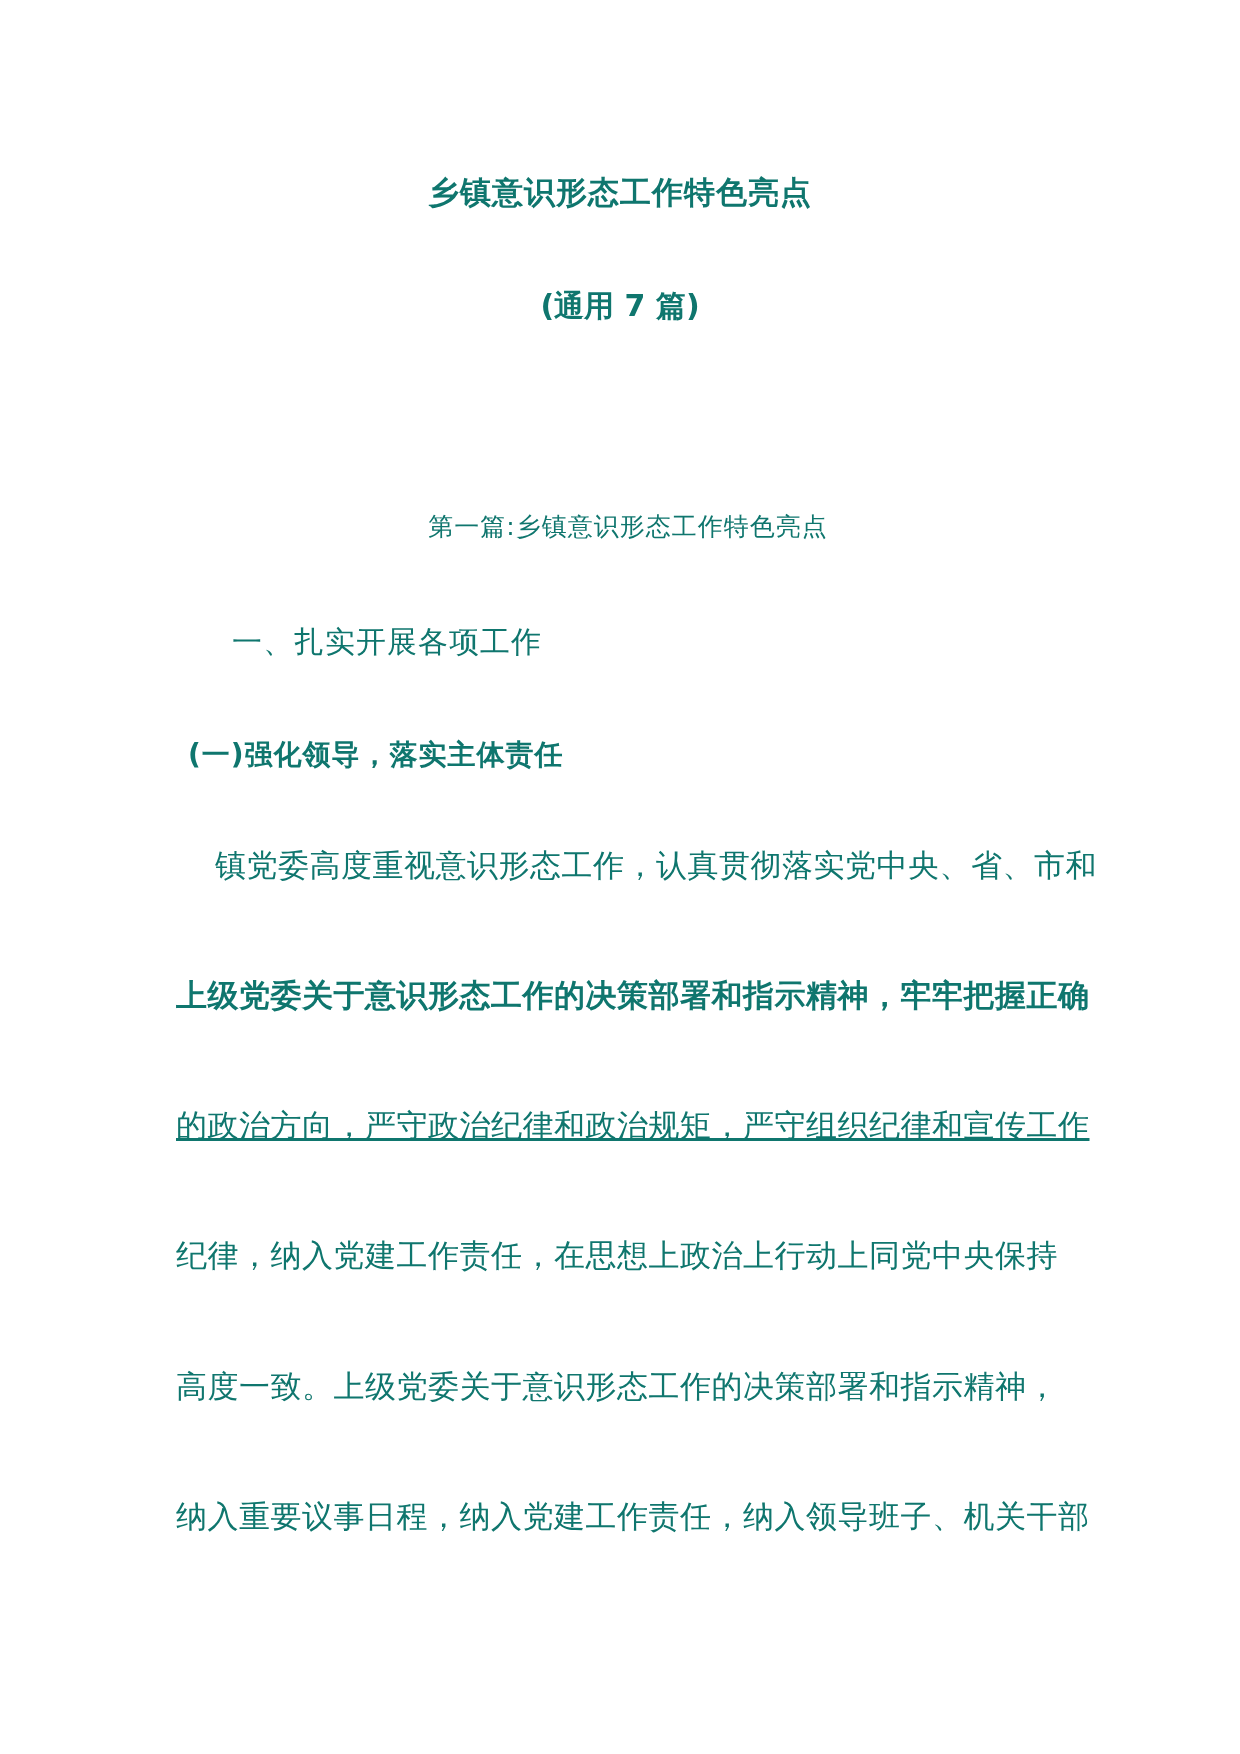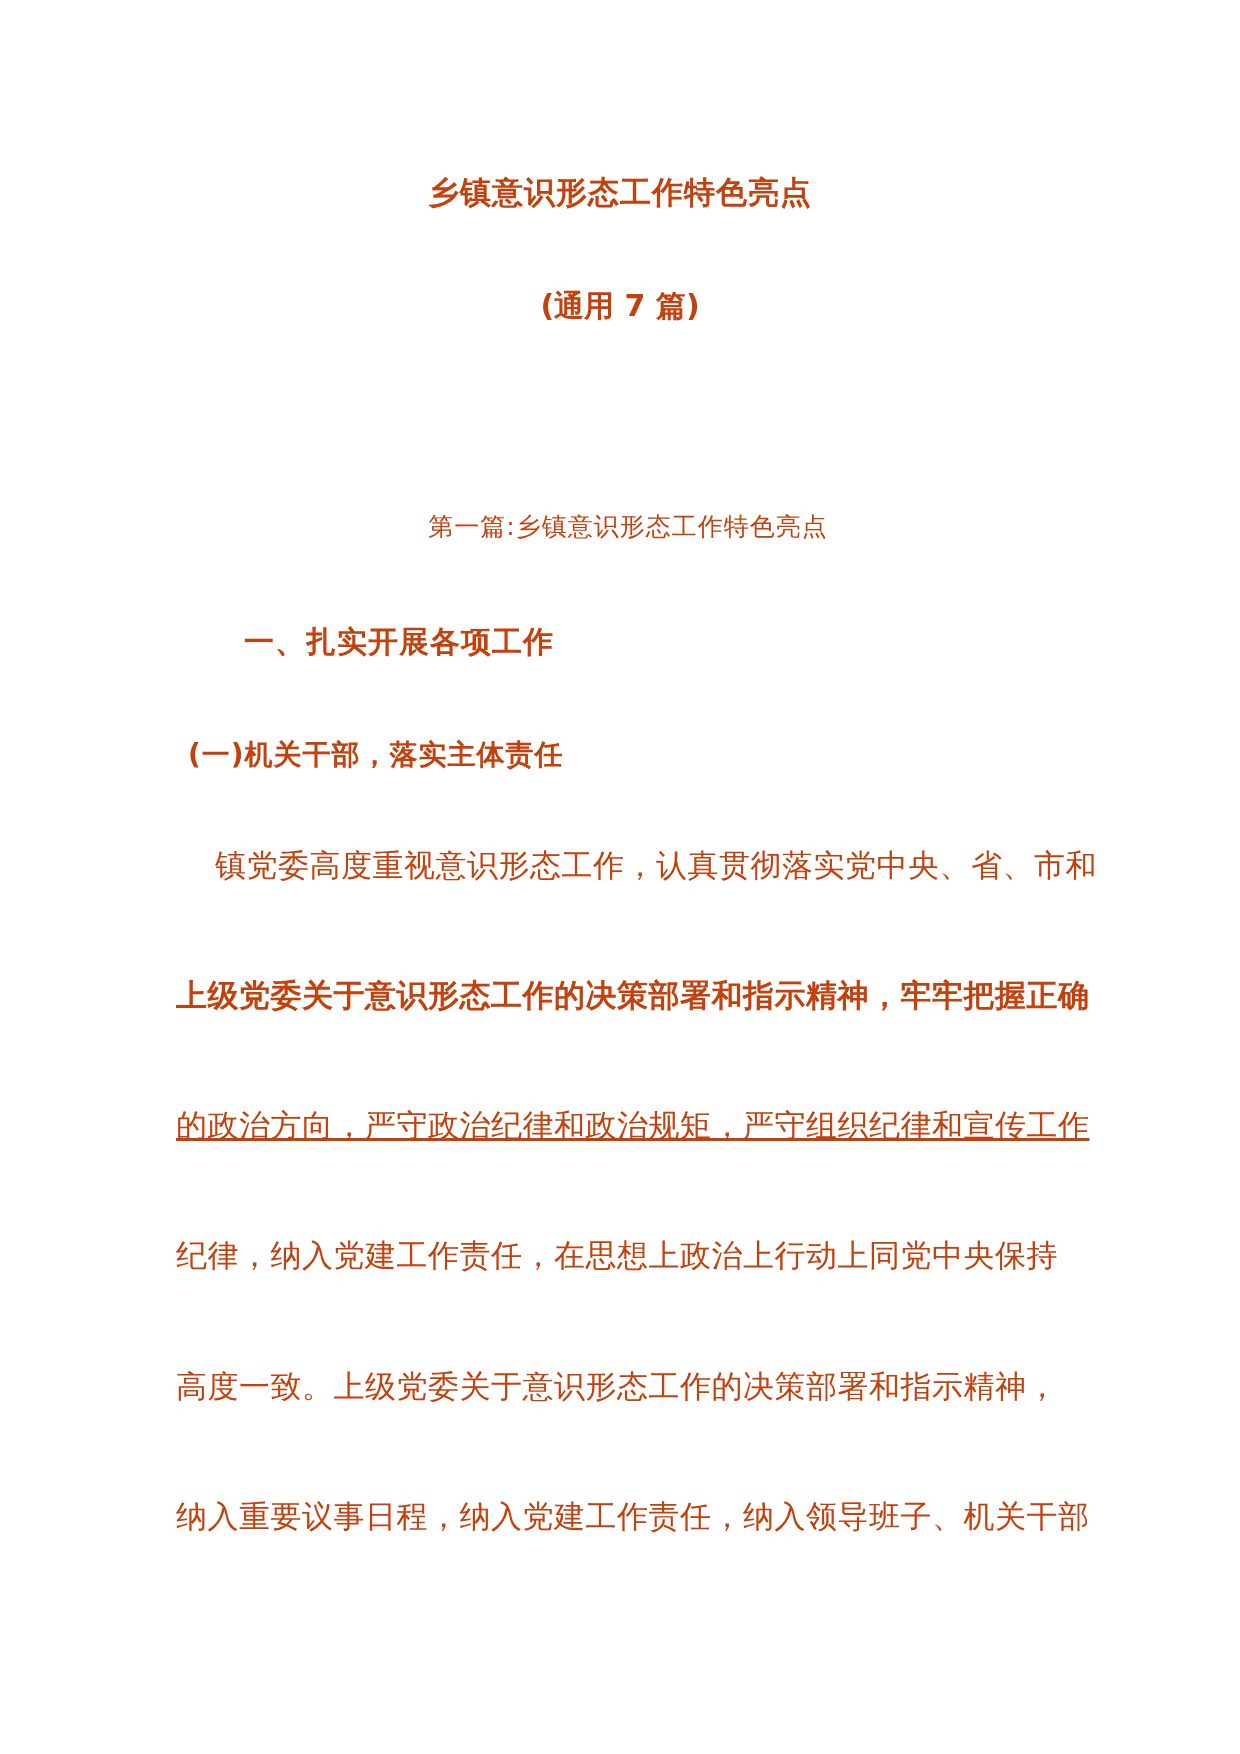--- a/index.html
+++ b/index.html
@@ -5,21 +5,21 @@
   html, body {
     margin: 0;
     padding: 0;
     background: #ffffff;
   }
   .page {
     position: relative;
     width: 1240px;
     height: 1754px;
     background: #ffffff;
-    color: #c2410c;
+    color: #0f766e;
     font-family: "DejaVu Sans", sans-serif;
     overflow: hidden;
   }
   .centered {
     position: absolute;
     left: 0;
     width: 100%;
     text-align: center;
     margin: 0;
     white-space: nowrap;
@@ -37,24 +37,24 @@
   }
   .article-heading {
     top: 510px;
     font-size: 25px;
     font-weight: normal;
     letter-spacing: 1px;
     padding-left: 8px;
   }
   .h-level1 {
     position: absolute;
-    left: 244px;
+    left: 232px;
     top: 622px;
     font-size: 30px;
-    font-weight: bold;
+    font-weight: normal;
     margin: 0;
     white-space: nowrap;
     letter-spacing: 1px;
   }
   .h-level2 {
     position: absolute;
     left: 188px;
     top: 736px;
     font-size: 28px;
     font-weight: bold;
@@ -88,21 +88,21 @@
 <div class="page">
 
   <h1 class="centered doc-title">乡镇意识形态工作特色亮点</h1>
 
   <h2 class="centered doc-subtitle">(通用 7 篇)</h2>
 
   <h2 class="centered article-heading">第一篇:乡镇意识形态工作特色亮点</h2>
 
   <h3 class="h-level1">一、扎实开展各项工作</h3>
 
-  <h4 class="h-level2">(一)机关干部，落实主体责任</h4>
+  <h4 class="h-level2">(一)强化领导，落实主体责任</h4>
 
   <div>
     <p class="para-line first ln0">镇党委高度重视意识形态工作，认真贯彻落实党中央、省、市和</p>
     <p class="para-line ln1">上级党委关于意识形态工作的决策部署和指示精神，牢牢把握正确</p>
     <p class="para-line ln2">的政治方向，严守政治纪律和政治规矩，严守组织纪律和宣传工作</p>
     <p class="para-line ln3">纪律，纳入党建工作责任，在思想上政治上行动上同党中央保持</p>
     <p class="para-line ln4">高度一致。上级党委关于意识形态工作的决策部署和指示精神，</p>
     <p class="para-line ln5">纳入重要议事日程，纳入党建工作责任，纳入领导班子、机关干部</p>
   </div>
 

